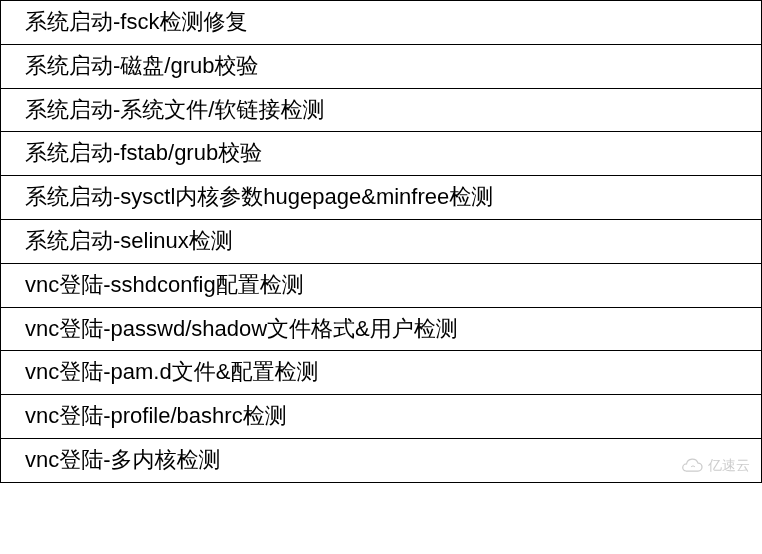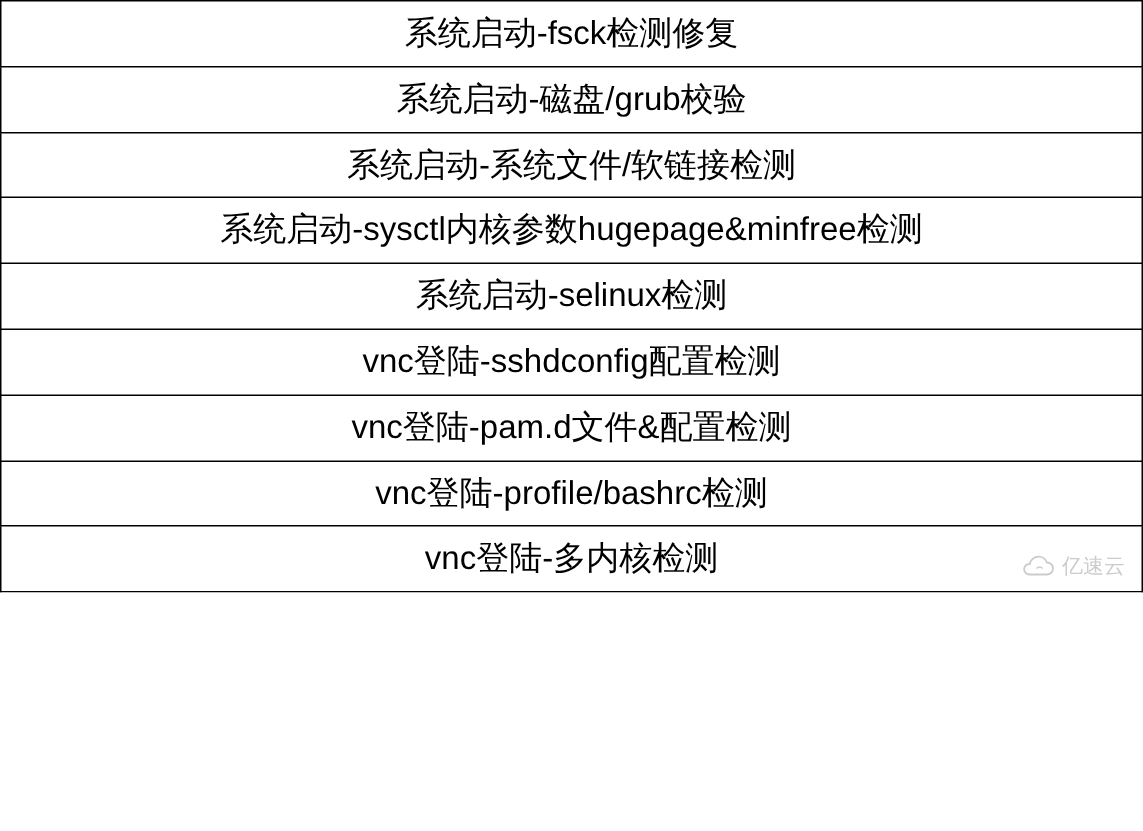--- a/index.html
+++ b/index.html
@@ -15,24 +15,24 @@
     }
     .table {
       width: 100%;
       border-collapse: collapse;
     }
     .table-row {
       border: 1px solid #000000;
     }
     .table-cell {
       border: 1px solid #000000;
-      padding: 6px 0;
+      padding: 6px 24px;
       font-size: 22px;
       color: #000000;
-      text-align: center;
+      text-align: left;
       line-height: 1.4;
     }
     .watermark {
       position: absolute;
       bottom: 8px;
       right: 12px;
       font-size: 14px;
       color: #cccccc;
       display: flex;
       align-items: center;
@@ -54,27 +54,33 @@
     <tr class="table-row">
       <td class="table-cell">系统启动-fsck检测修复</td>
     </tr>
     <tr class="table-row">
       <td class="table-cell">系统启动-磁盘/grub校验</td>
     </tr>
     <tr class="table-row">
       <td class="table-cell">系统启动-系统文件/软链接检测</td>
     </tr>
     <tr class="table-row">
+      <td class="table-cell">系统启动-fstab/grub校验</td>
+    </tr>
+    <tr class="table-row">
       <td class="table-cell">系统启动-sysctl内核参数hugepage&amp;minfree检测</td>
     </tr>
     <tr class="table-row">
       <td class="table-cell">系统启动-selinux检测</td>
     </tr>
     <tr class="table-row">
       <td class="table-cell">vnc登陆-sshdconfig配置检测</td>
+    </tr>
+    <tr class="table-row">
+      <td class="table-cell">vnc登陆-passwd/shadow文件格式&amp;用户检测</td>
     </tr>
     <tr class="table-row">
       <td class="table-cell">vnc登陆-pam.d文件&amp;配置检测</td>
     </tr>
     <tr class="table-row">
       <td class="table-cell">vnc登陆-profile/bashrc检测</td>
     </tr>
     <tr class="table-row">
       <td class="table-cell">vnc登陆-多内核检测</td>
     </tr>

